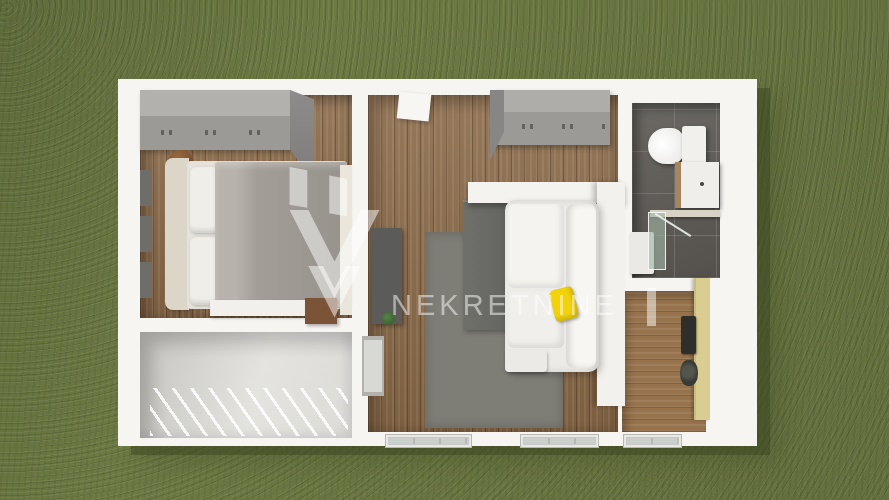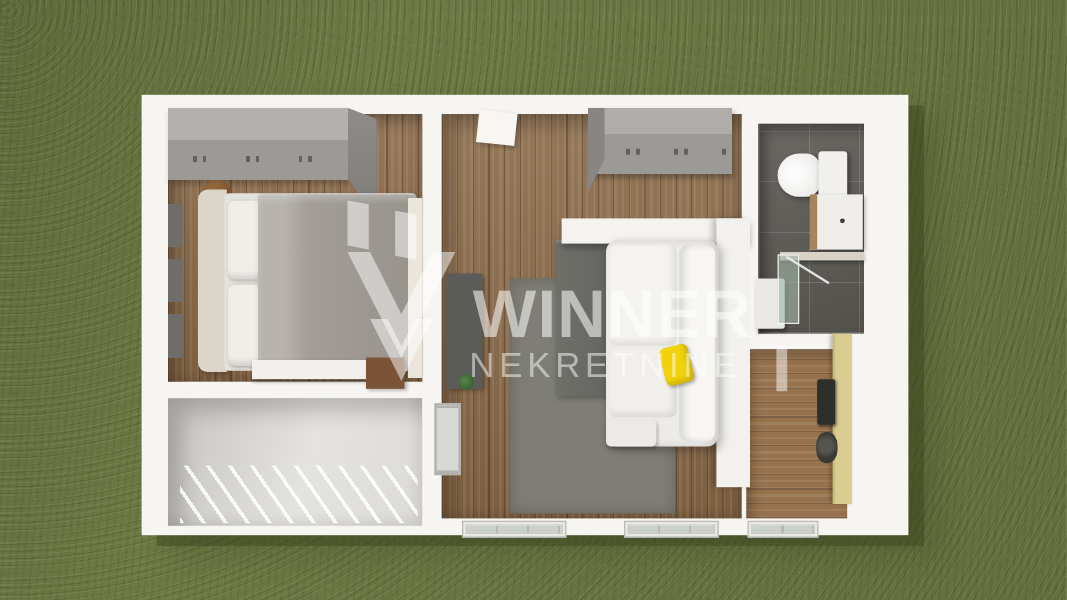--- a/index.html
+++ b/index.html
@@ -221,17 +221,16 @@
     </div>
 
   <svg class="abs wm-logo" viewBox="0 0 110 160" preserveAspectRatio="none">
     <g fill="rgba(255,255,255,0.5)">
       <polygon points="12,0 29,3 29,38 12,35"></polygon>
       <polygon points="50,8 67,11 67,46 50,43"></polygon>
       <polygon points="12,40 30,40 55,88 80,40 98,40 55,122"></polygon>
       <polygon points="30,92 44,92 55,113 66,92 80,92 55,140"></polygon>
     </g>
   </svg>
-  <div class="abs wm wm-line2">WINNER</div>
   <div class="abs wm wm-line3">NEKRETNINE</div>
   <div class="abs wm-bar"></div>
 
 </div>
 
 </body></html>

